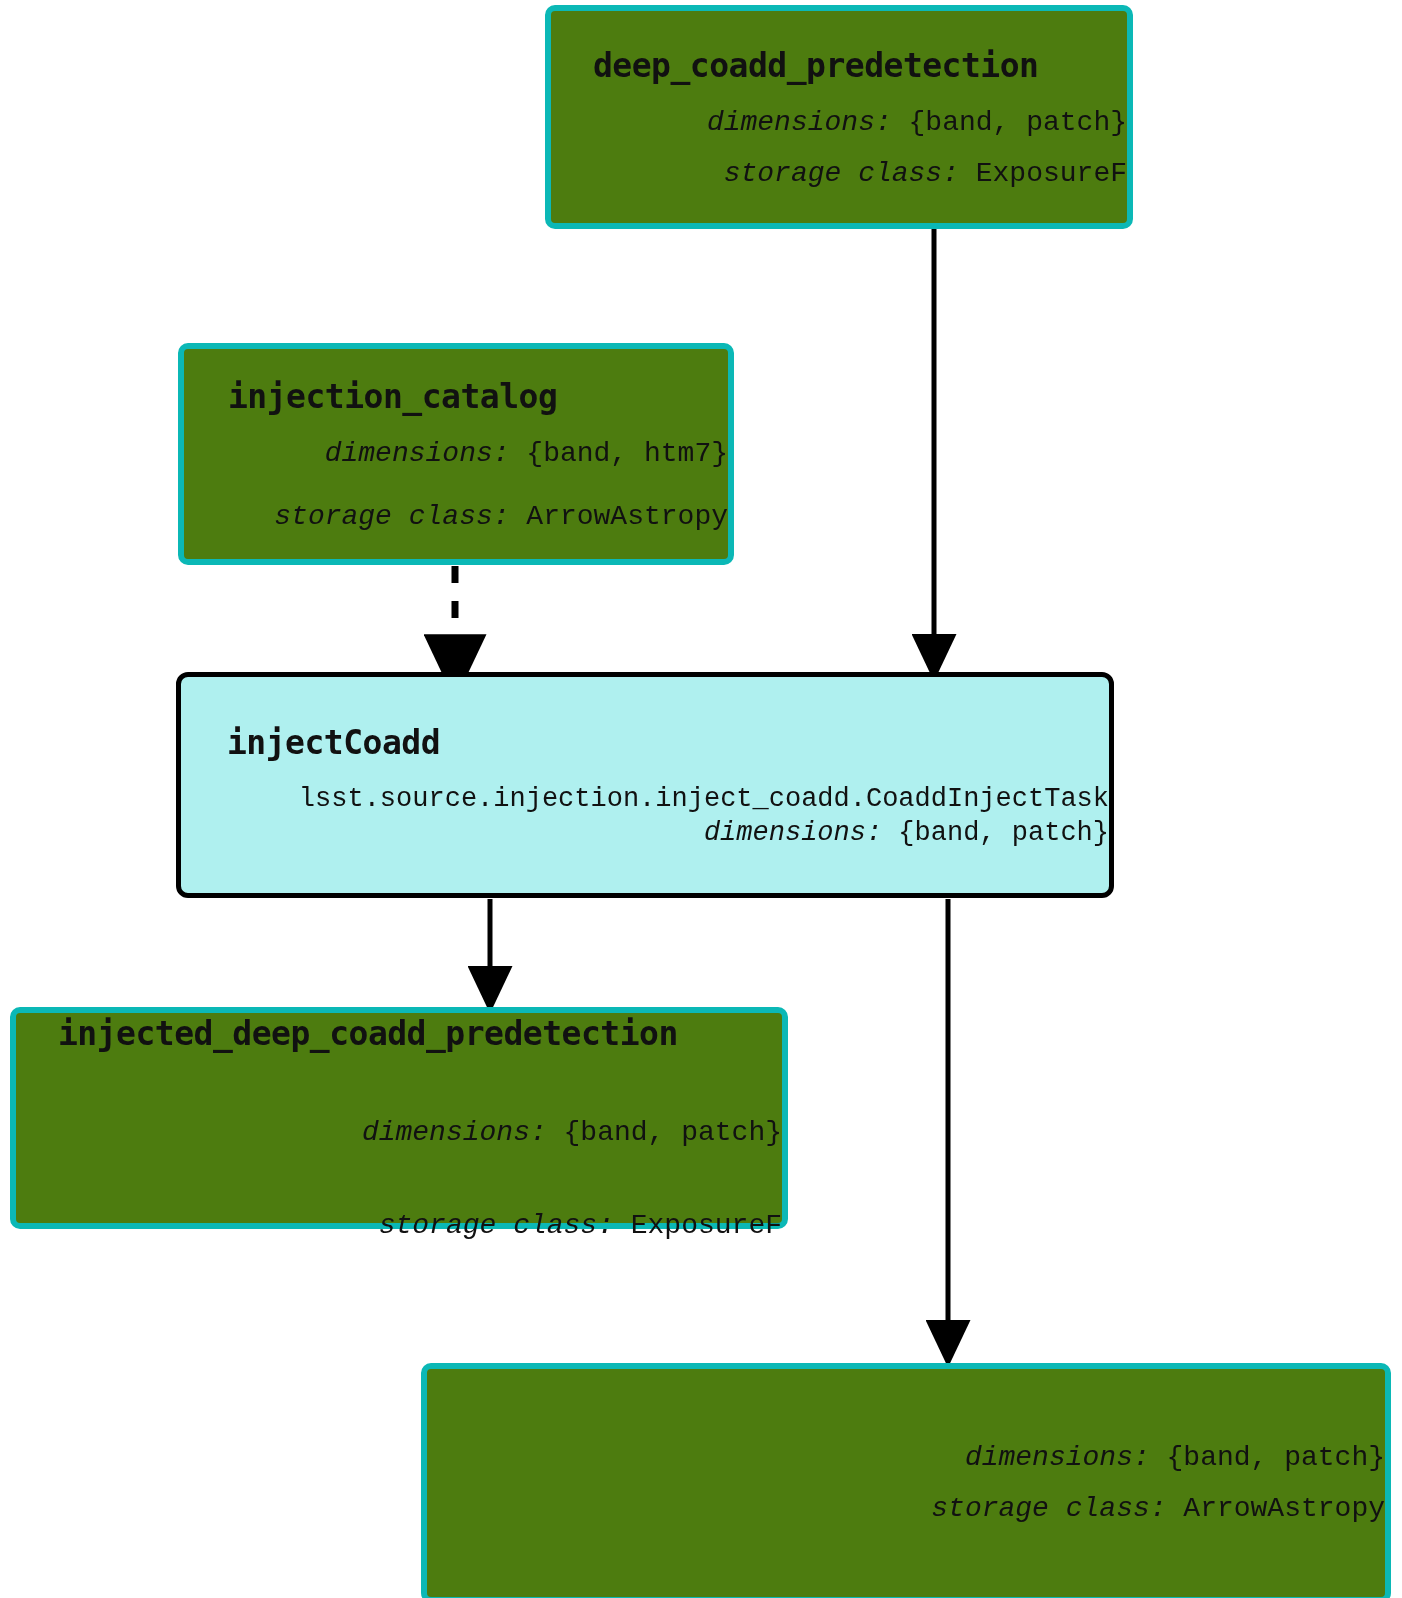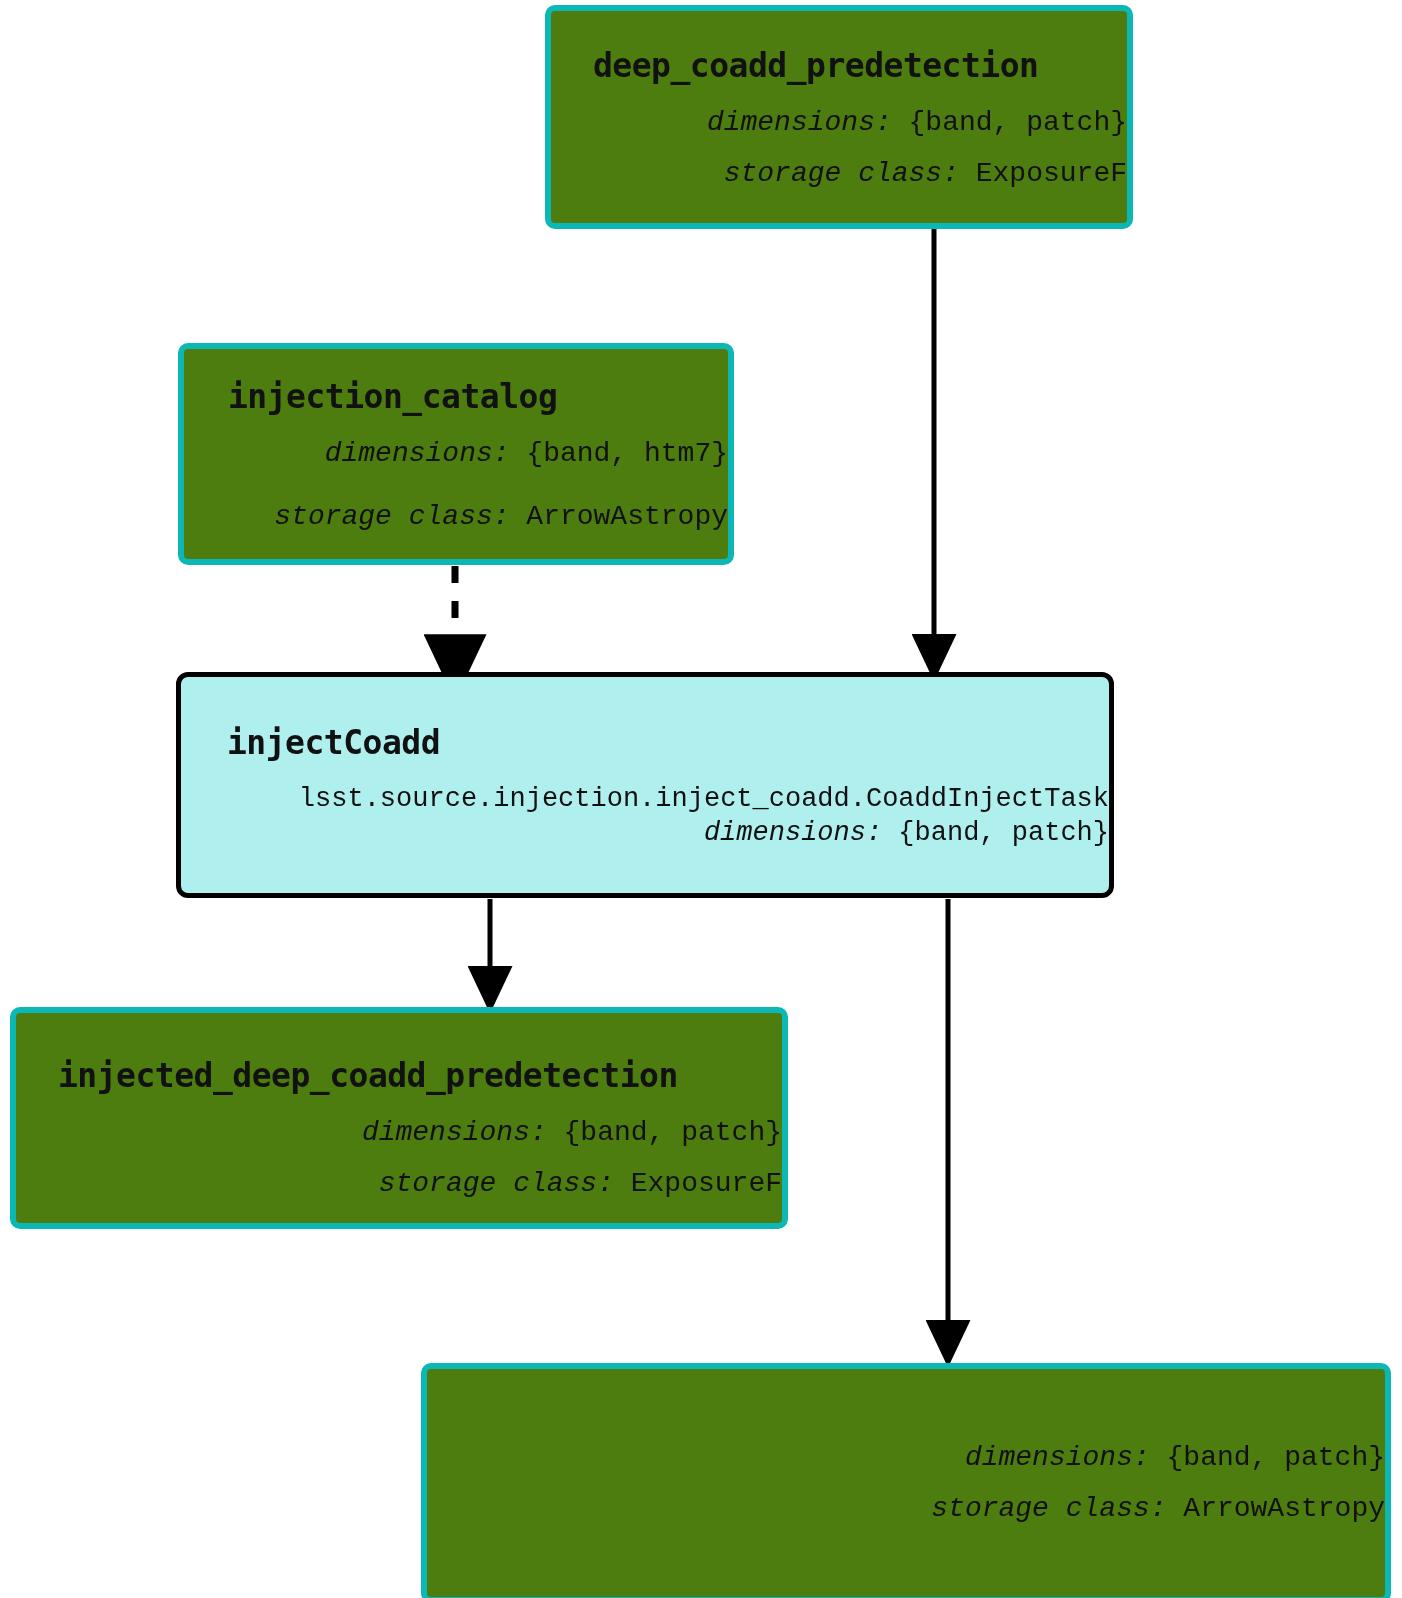--- a/index.html
+++ b/index.html
@@ -86,20 +86,21 @@
     left: 176px; top: 672px; width: 938px; height: 226px;
     padding: 0 0 0 46px;
   }
   #node-injectCoadd .node-title { margin-bottom: 22px; }
   #node-injectCoadd .node-line  { margin-bottom: 4px; }
   #node-injectCoadd .node-line:last-child { margin-bottom: 0; }
 
   #node-injected_deep_coadd_predetection {
     left: 10px; top: 1007px; width: 778px; height: 222px;
     padding: 18px 0 0 42px;
+    gap: 42px;
   }
   #node-injected_deep_coadd_predetection .node-title { margin-bottom: 22px; }
   #node-injected_deep_coadd_predetection .node-line  { margin-bottom: 20px; }
   #node-injected_deep_coadd_predetection .node-line:last-child { margin-bottom: 0; }
 
   #node-injected_deep_coadd_predetection_catalog {
     left: 421px; top: 1363px; width: 970px; height: 240px;
     padding: 0 0 0 46px;
   }
   #node-injected_deep_coadd_predetection_catalog .node-title { margin-bottom: 22px; }

